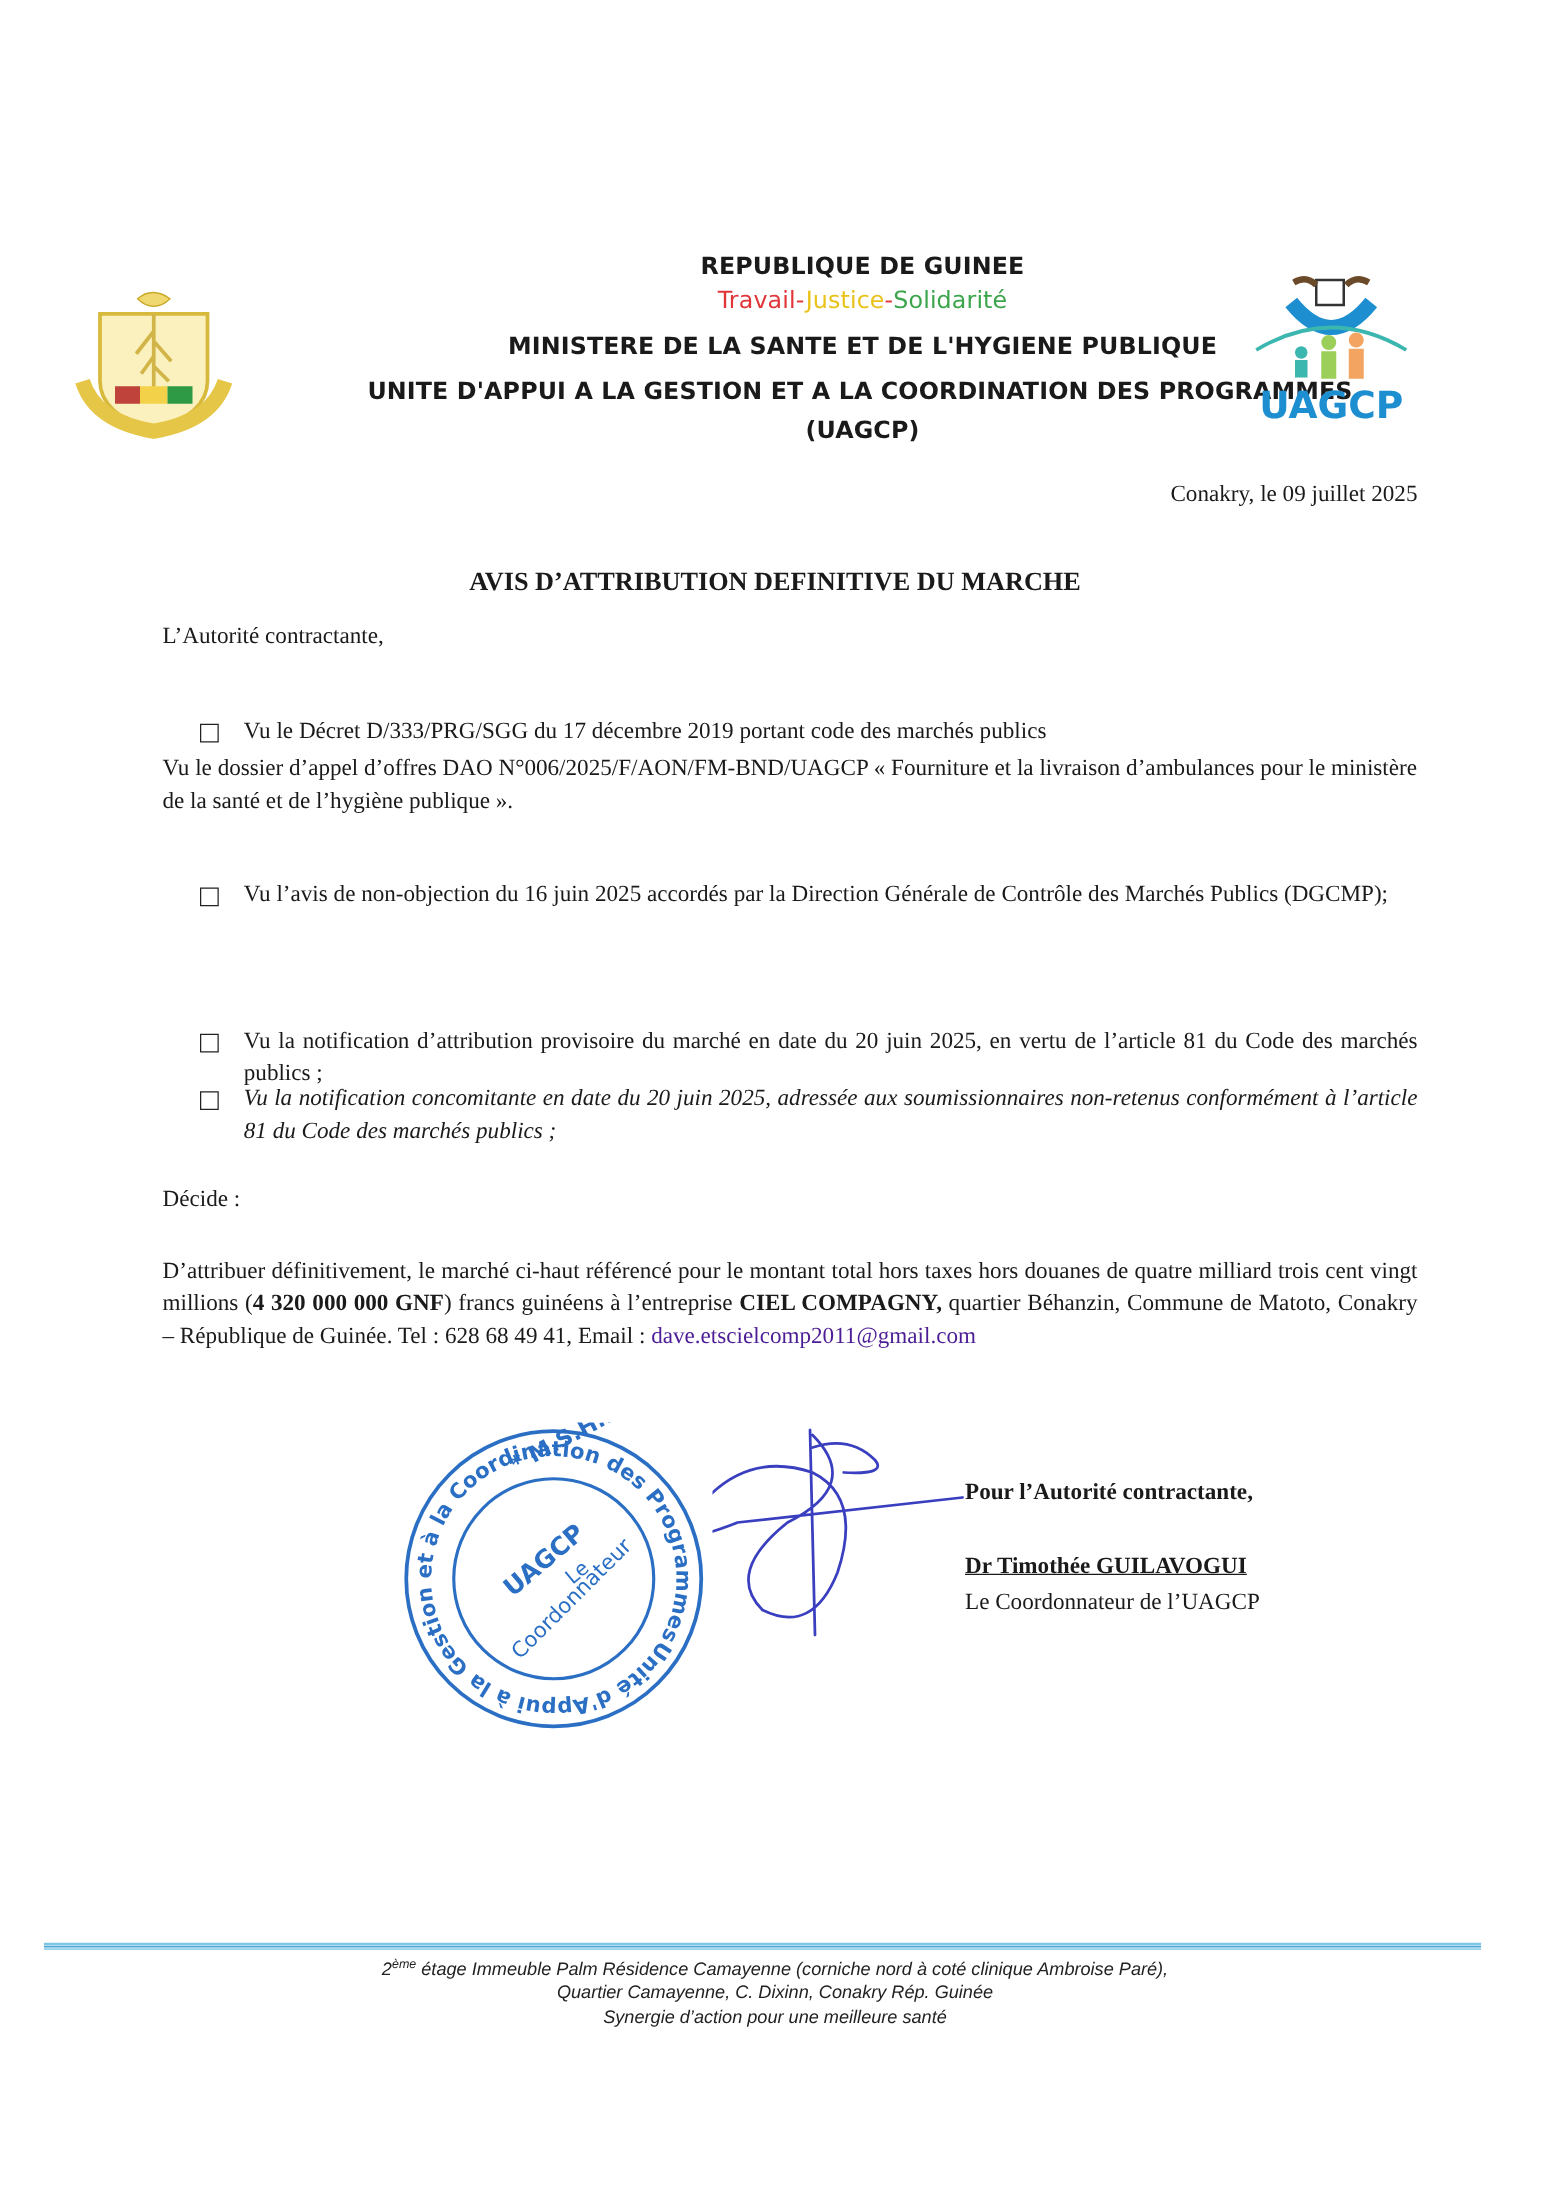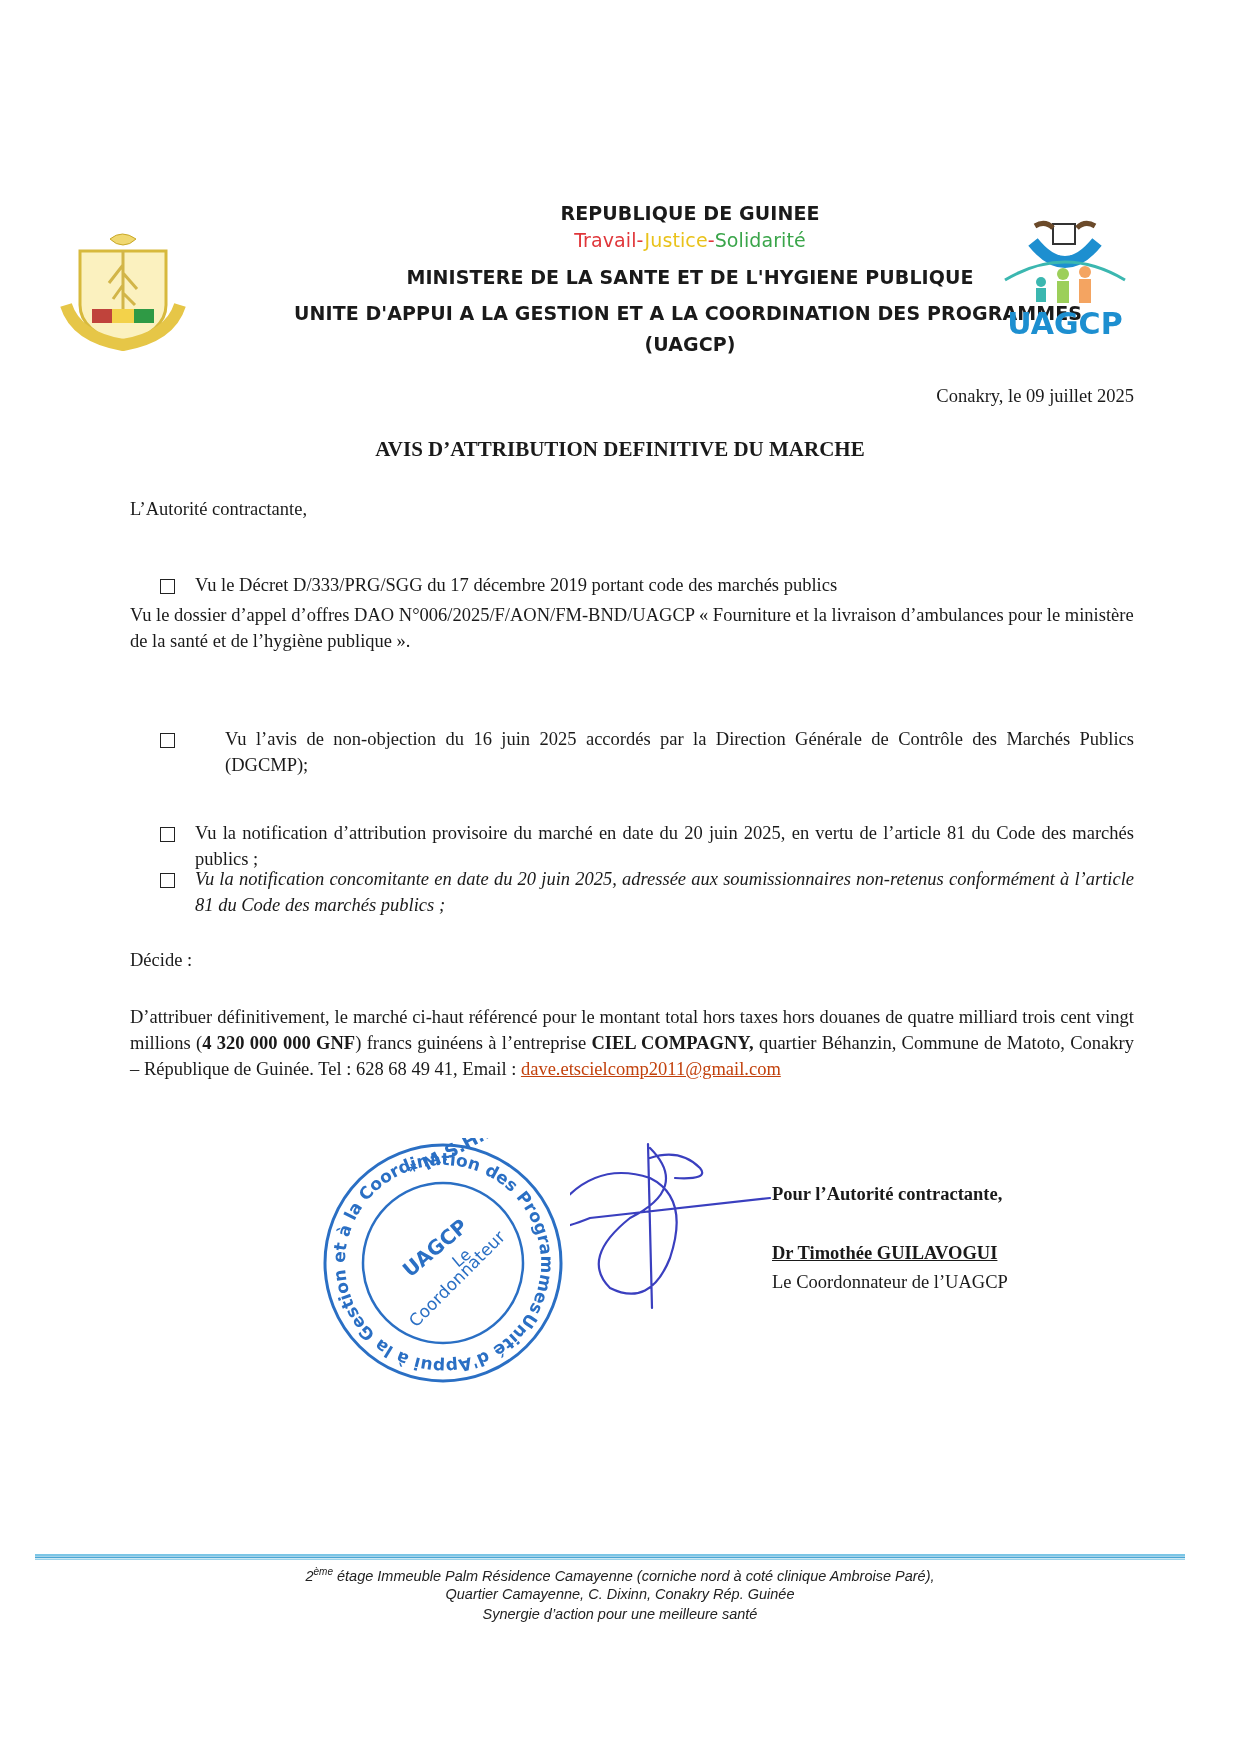--- a/index.html
+++ b/index.html
@@ -16,33 +16,33 @@
   #hdr-uagcp { top:333px; left:70px; }
   .m-red { color:#e0363a; } .m-yellow { color:#e9c21a; } .m-green { color:#3aa54a; } .m-dash { color:#e0363a; }
 
   
   #coat { left:58px; top:225px; width:130px; height:130px; }
   
   #logo { left:995px; top:212px; width:140px; height:140px; }
 
   .body-text { font-family:"Liberation Serif", serif; font-size:18.5px; line-height:26px; }
   #date { top:383px; left:700px; width:434px; text-align:right; }
-  #title { top:436px; left:0; width:1240px; text-align:center; font-weight:bold; font-size:21px; }
+  #title { top:452px; left:0; width:1240px; text-align:center; font-weight:bold; font-size:21px; }
   #autorite { top:496px; left:130px; }
   .vu-item { position:absolute; left:160px; width:974px; display:flex; }
   .vu-item .box { width:13px; height:13px; border:1.2px solid #222; margin-top:7px; margin-right:20px; flex:0 0 auto; }
   .vu-item .txt { flex:1; text-align:justify; }
   #vu1 { top:572px; }
   #dossier { top:602px; left:130px; width:1004px; }
-  #vu2 { top:726px;gap:30px; }
+  #vu2 { top:703px; }
   #vu3 { top:820px; }
   #vu4 { top:866px;font-style:italic; }
   #decide { top:947px; left:130px; }
   #attrib { top:1004px; left:130px; width:1004px; text-align:justify; }
-  #attrib a { color:#c2410c; text-decoration:underline; }
+  #attrib a { color:#4c1d95; }
 
   
   #sig-pour { top:1181px; left:772px; font-weight:bold; }
   #sig-name { top:1240px; left:772px; font-weight:bold; text-decoration:underline; }
   #sig-role { top:1269px; left:772px; }
   #stamp { left:318px; top:1138px; width:250px; height:250px; }
   #signature { left:570px; top:1138px; width:210px; height:190px; }
 
   
   #footer-rule { left:35px; top:1554px; width:1150px; height:6px; }

